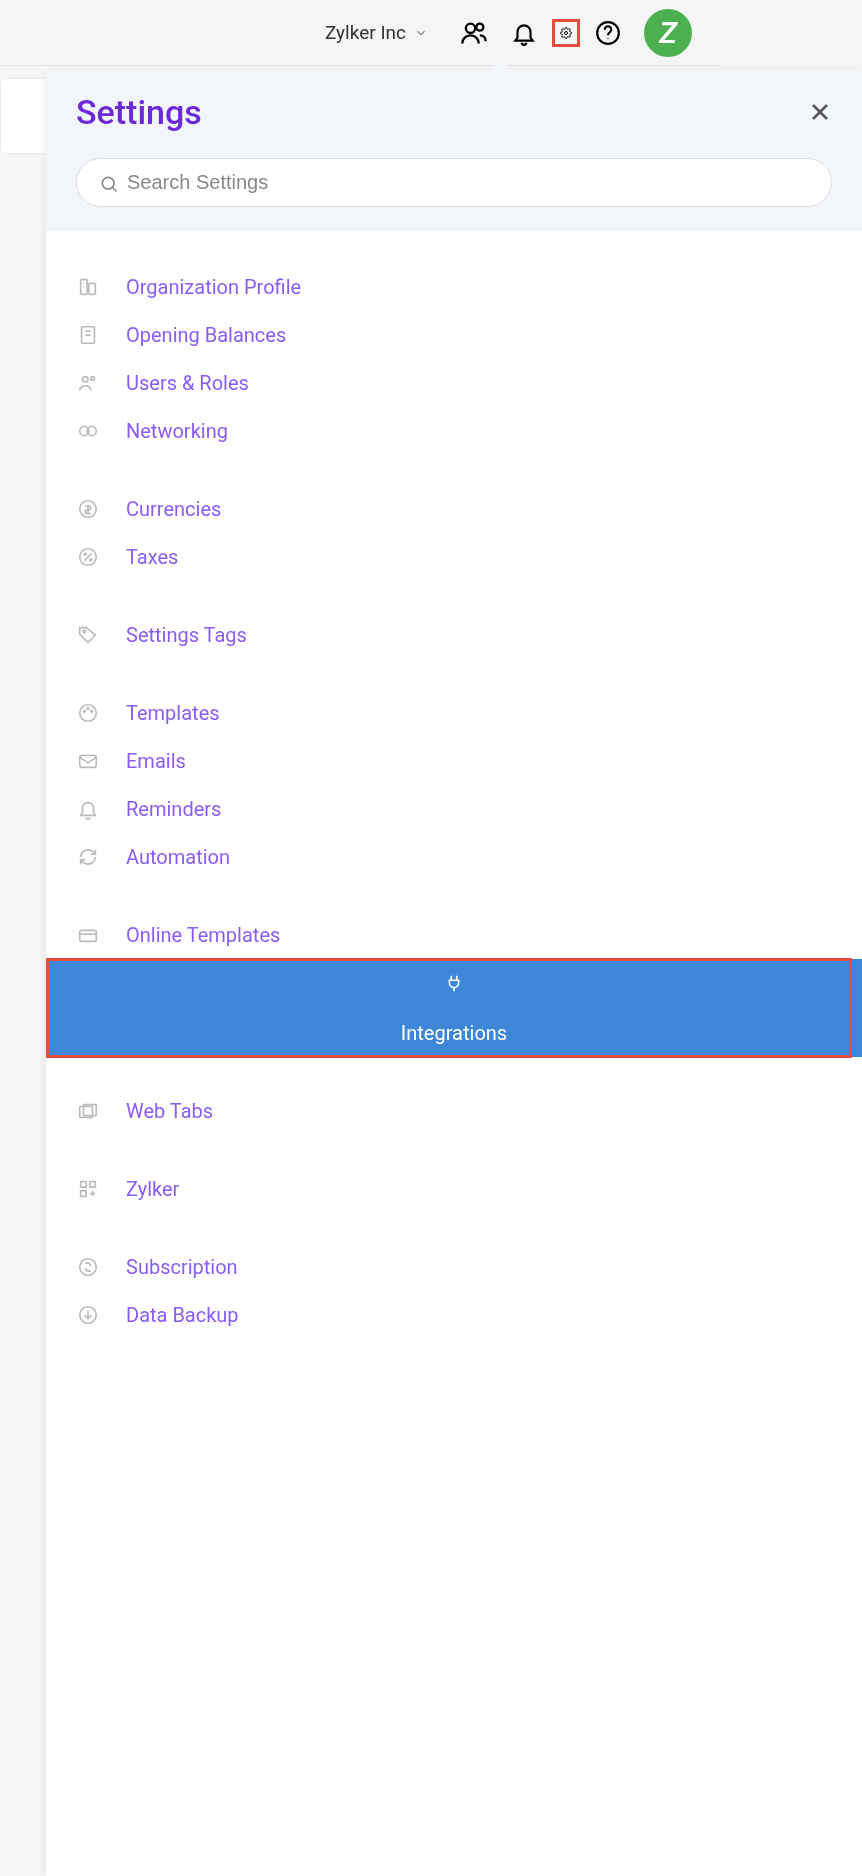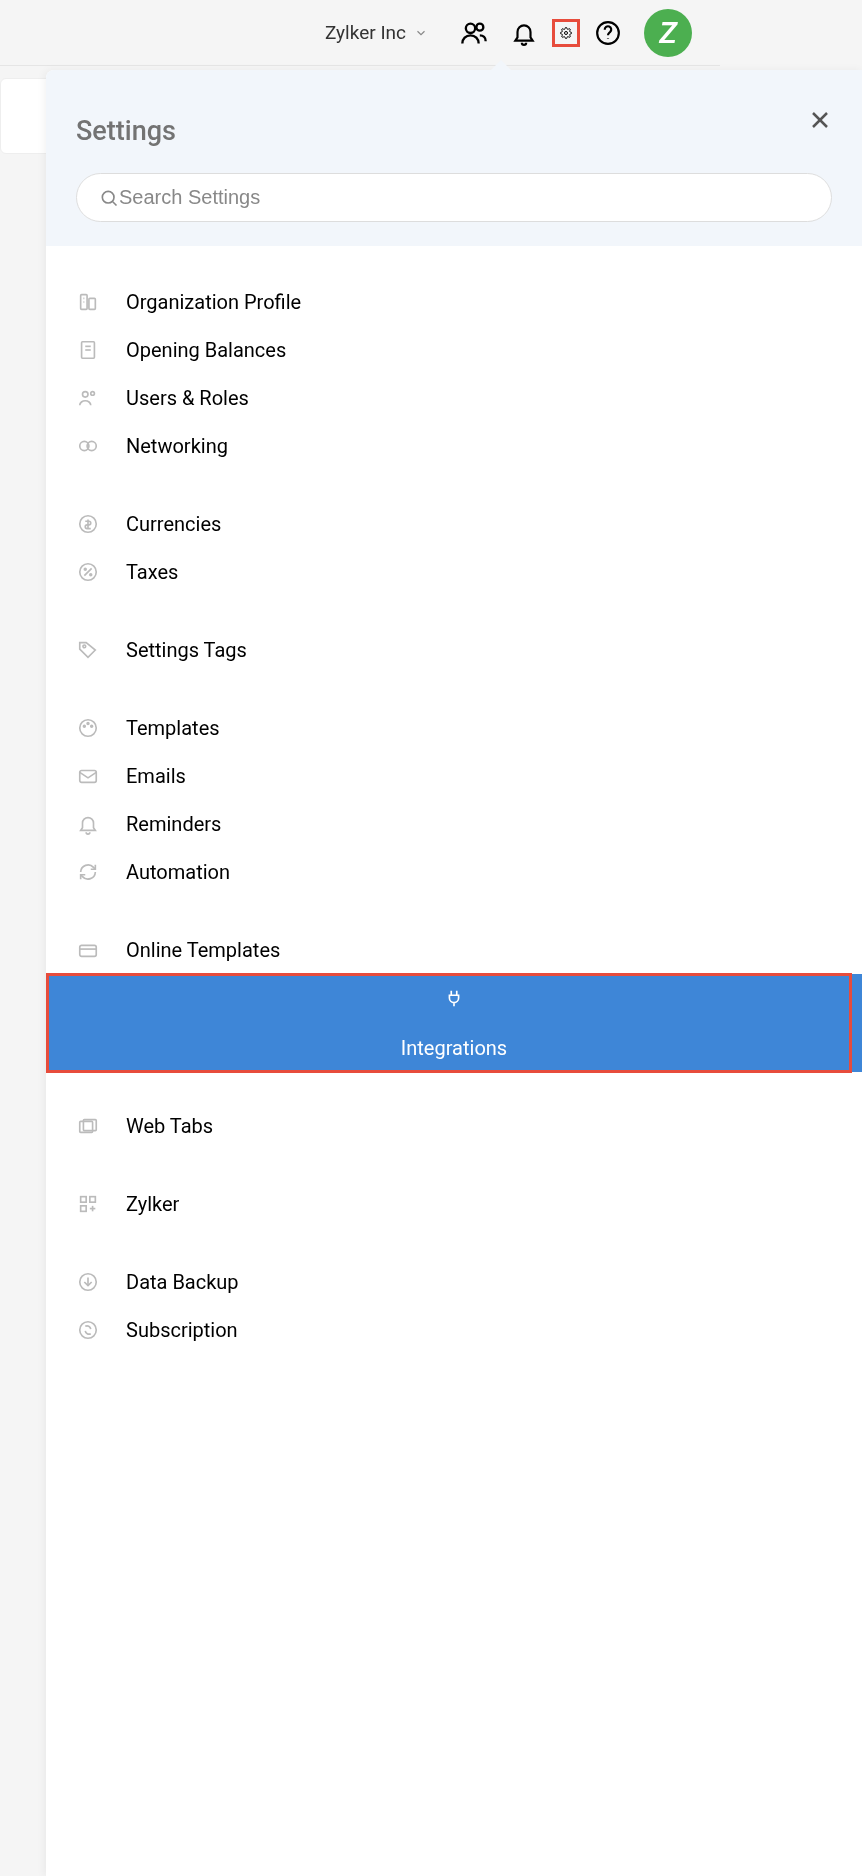--- a/index.html
+++ b/index.html
@@ -81,37 +81,36 @@
     background: #f2f6fb;
     padding: 22px 30px 24px 30px;
   }
   .panel-title-row {
     display: flex;
     justify-content: space-between;
     align-items: center;
     margin-bottom: 26px;
   }
   .panel-title {
-    font-size: 27px;
+    font-size: 34px;
     font-weight: 500;
-    color: #737373;
-    margin-top: 23px;
+    color: #6d28d9;
   }
   .close-btn {
     cursor: pointer;
     color: #555;
   }
   .search-wrap {
     background: #fff;
     border: 1px solid #ddd;
     border-radius: 30px;
     display: flex;
-    align-items: center;
+    align-items: flex-end;
     padding: 12px 22px;
-    gap: 0;
+    gap: 8px;
   }
   .search-wrap input {
     border: none;
     outline: none;
     font-size: 20px;
     flex: 1;
     color: #333;
   }
   .search-wrap input::placeholder { color: #888; }
   .menu {
@@ -120,21 +119,21 @@
   .menu-group {
     margin-bottom: 30px;
   }
   .menu-item {
     display: flex;
     align-items: center;
     gap: 26px;
     padding: 12px 30px;
     cursor: pointer;
     font-size: 20px;
-    color: #000000;
+    color: #8b5cf6;
     position: relative;
   }
   .menu-item .mi-icon {
     width: 24px;
     height: 24px;
     display: flex;
     align-items: center;
     justify-content: center;
     color: #bbb;
   }
@@ -387,30 +386,30 @@
             </svg>
           </span>
           <span>Zylker</span>
         </div>
       </div>
       <div class="menu-group">
         <div class="menu-item">
           <span class="mi-icon">
             <svg width="22" height="22" viewBox="0 0 24 24" fill="none" stroke="currentColor" stroke-width="1.8">
               <circle cx="12" cy="12" r="9"></circle>
+              <path d="M9 8a4 4 0 016 3M15 16a4 4 0 01-6-3"></path>
+            </svg>
+          </span>
+          <span>Subscription</span>
+        </div>
+        <div class="menu-item">
+          <span class="mi-icon">
+            <svg width="22" height="22" viewBox="0 0 24 24" fill="none" stroke="currentColor" stroke-width="1.8">
+              <circle cx="12" cy="12" r="9"></circle>
               <polyline points="8 12 12 16 16 12"></polyline>
               <line x1="12" y1="7" x2="12" y2="16"></line>
             </svg>
           </span>
           <span>Data Backup</span>
-        </div>
-        <div class="menu-item">
-          <span class="mi-icon">
-            <svg width="22" height="22" viewBox="0 0 24 24" fill="none" stroke="currentColor" stroke-width="1.8">
-              <circle cx="12" cy="12" r="9"></circle>
-              <path d="M9 8a4 4 0 016 3M15 16a4 4 0 01-6-3"></path>
-            </svg>
-          </span>
-          <span>Subscription</span>
         </div>
       </div>
     </div>
 </div>
 
 </body></html>

